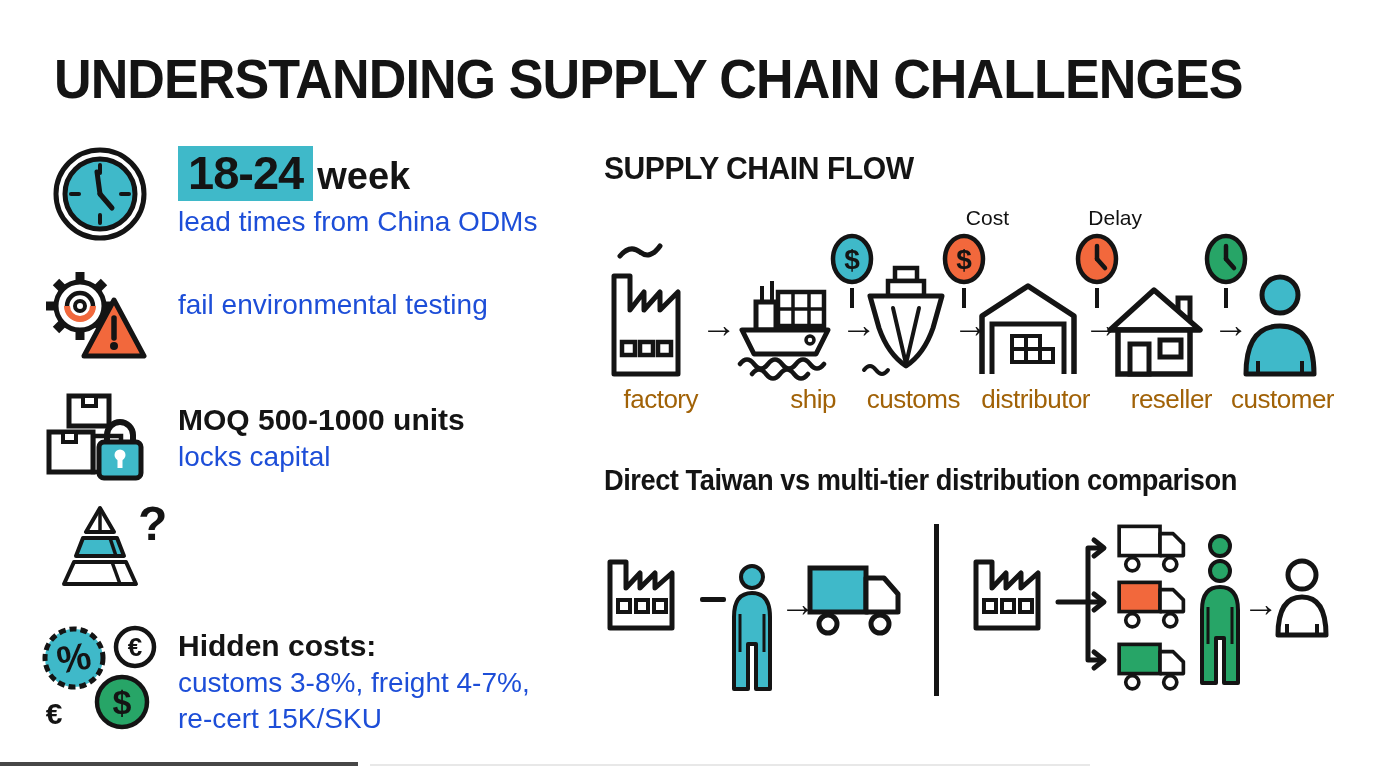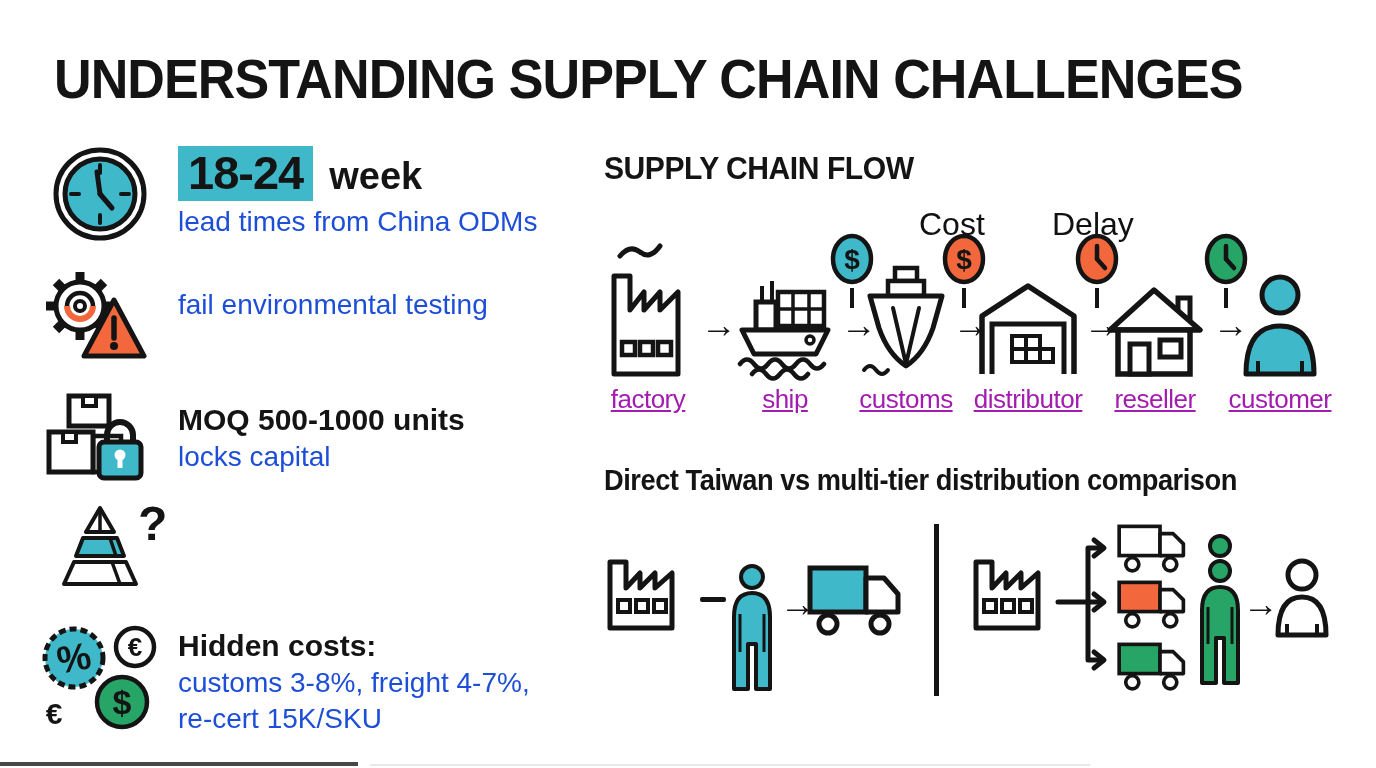--- a/index.html
+++ b/index.html
@@ -1,34 +1,34 @@
 <!DOCTYPE html>
 <html><head>
 <meta charset="utf-8">
 <style>
   html,body{margin:0;padding:0;background:#fff;}
   .canvas{position:relative;width:1376px;height:768px;background:#ffffff;overflow:hidden;
           font-family:"Liberation Sans",sans-serif;color:#141414;}
   .abs{position:absolute;}
   .title{left:54px;top:46px;font-size:56px;font-weight:800;letter-spacing:-1px;white-space:nowrap;
          transform:scaleX(.93);transform-origin:left top;}
-  .value-row{display:flex;align-items:baseline;gap:16px;white-space:nowrap;}
+  .value-row{display:flex;align-items:baseline;gap:4px;white-space:nowrap;}
   .hl{font-size:47px;font-weight:800;line-height:1.12;padding:1px 10px;letter-spacing:-1px;color:#141414;}
   .hl-teal{background:#3FB9C9;}
   .hl-orange{background:#F2683C;}
   .suffix{font-size:38px;font-weight:800;}
   .stat-text{white-space:nowrap;}
   .stat-title{font-size:30px;font-weight:800;line-height:1.3;}
   .stat-desc{font-size:28px;line-height:1.28;color:#1d4ed8;}
   .flow-heading{font-size:32px;font-weight:800;letter-spacing:-0.5px;white-space:nowrap;
                 transform:scaleX(.94);transform-origin:left top;}
   .cmp-heading{font-size:29px;font-weight:800;letter-spacing:-0.5px;white-space:nowrap;
                transform:scaleX(.94);transform-origin:left top;}
-  .flow-label{font-size:26px;letter-spacing:-0.5px;text-align:center;color:#a21caf;text-decoration:underline;}
-  .badge-label{font-size:32px;text-align:left;color:#111;}
+  .flow-label{font-size:26px;letter-spacing:-0.5px;text-align:right;color:#a16207;}
+  .badge-label{font-size:21px;text-align:right;color:#111;}
   .arrow{font-size:36px;font-weight:700;line-height:1;color:#141414;}
   .connector{width:4px;height:20px;background:#141414;}
   .divider{width:5px;height:172px;background:#141414;}
   .qmark{font-size:48px;font-weight:700;color:#141414;}
   .dash{height:5px;background:#141414;border-radius:2px;}
   svg{display:block;overflow:visible;}
   svg text{font-family:"Liberation Sans",sans-serif;}
 </style>
 </head>
 <body>

